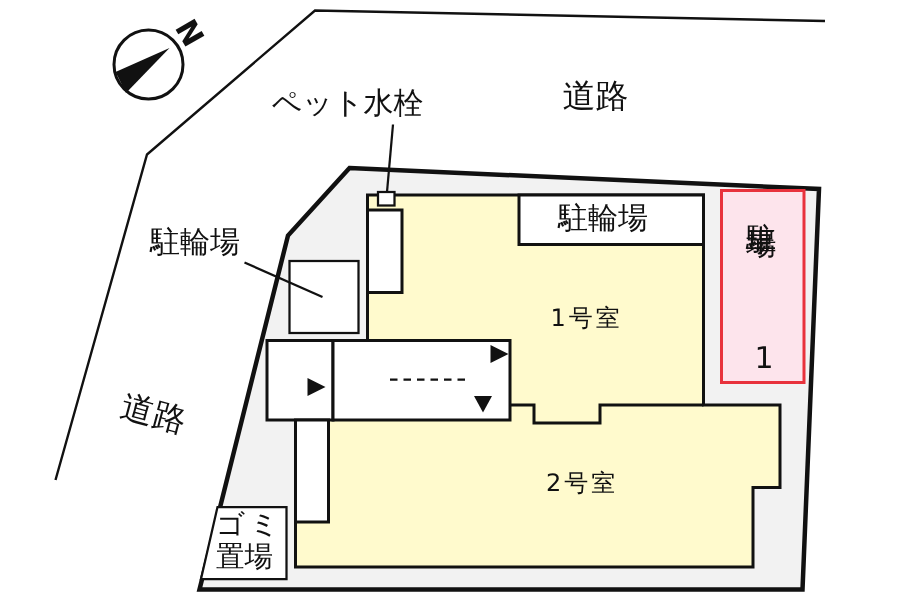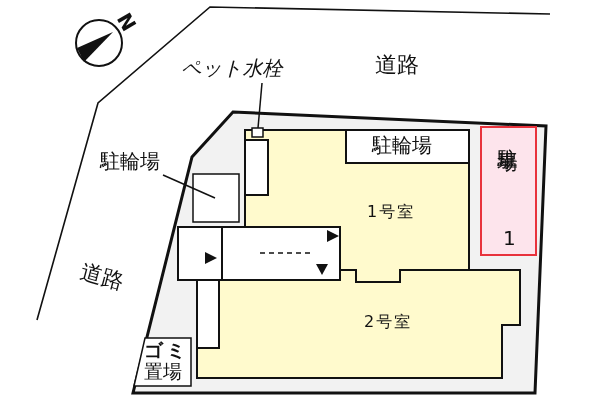--- a/index.html
+++ b/index.html
@@ -54,25 +54,25 @@
     <circle cx="99" cy="43" r="23" fill="#fff" stroke="#111" stroke-width="2"></circle>
     <polygon points="77,48 113,32 84,62" fill="#111"></polygon>
   </g>
 </svg>
 
 <div class="lbl" style="left:118px; top:12px; font-size:20px; font-weight:bold; transform:rotate(60deg);">N</div>
 
 <div class="lbl big" style="left:375px; top:54px;">道路</div>
 <div class="lbl big" style="left:80px; top:266px; transform:rotate(15deg);">道路</div>
 
-<div class="lbl mid" style="left:181px; top:58px;font-style:italic;">ペット水栓</div>
+<div class="lbl mid" style="left:181px; top:58px;">ペット水栓</div>
 <div class="lbl mid" style="left:100px; top:151px;">駐輪場</div>
 
 <div class="lbl mid" style="left:372px; top:135px;">駐輪場</div>
 
 <div class="lbl mid vert" style="left:497px; top:132px; line-height:22px;">駐車場</div>
 <div class="lbl mid" style="left:503px; top:228px;">1</div>
 
 <div class="lbl room" style="left:367px; top:204px;">1号室</div>
 <div class="lbl room" style="left:364px; top:314px;">2号室</div>
 
-<div class="lbl" style="left:144px; top:341px; font-size:19px; letter-spacing:3px;font-weight:bold;">ゴミ</div>
+<div class="lbl" style="left:144px; top:341px; font-size:19px; letter-spacing:3px;">ゴミ</div>
 <div class="lbl" style="left:144px; top:362px; font-size:19px;">置場</div>
 
 </body></html>

